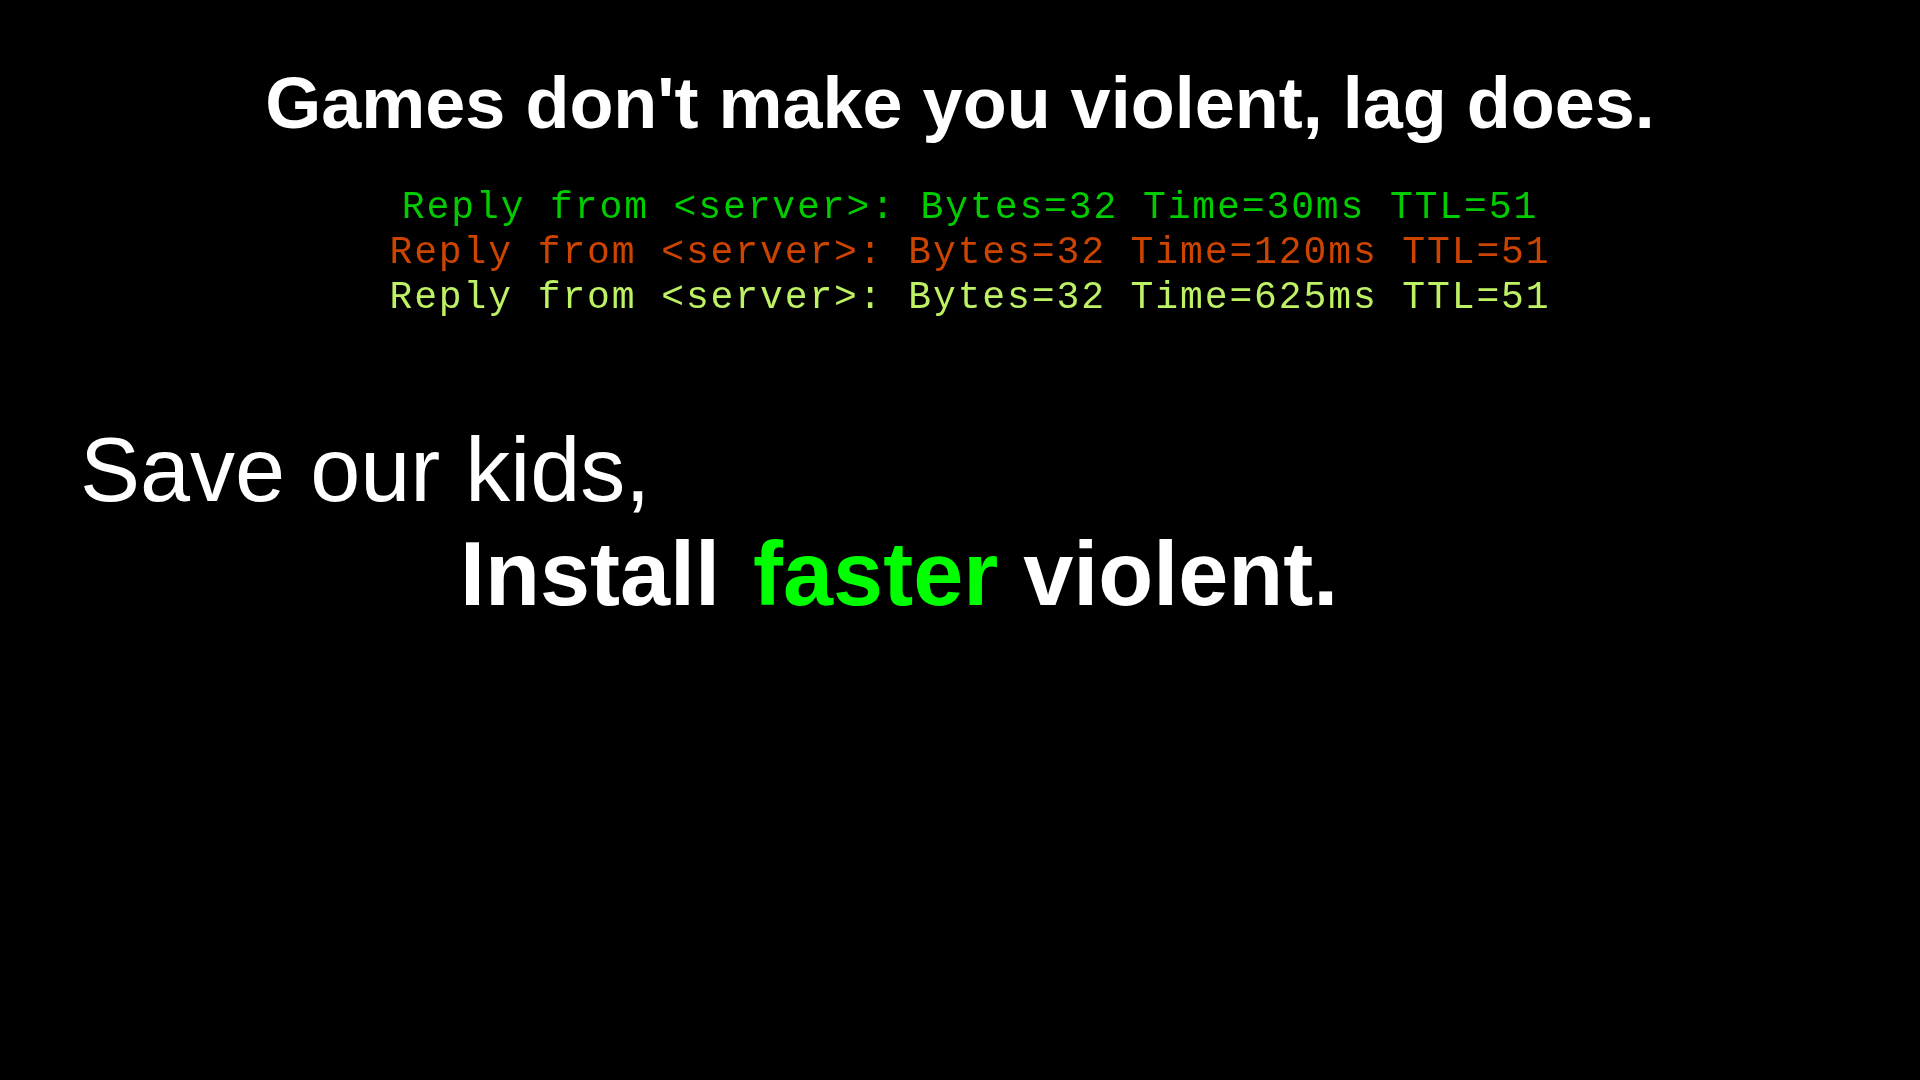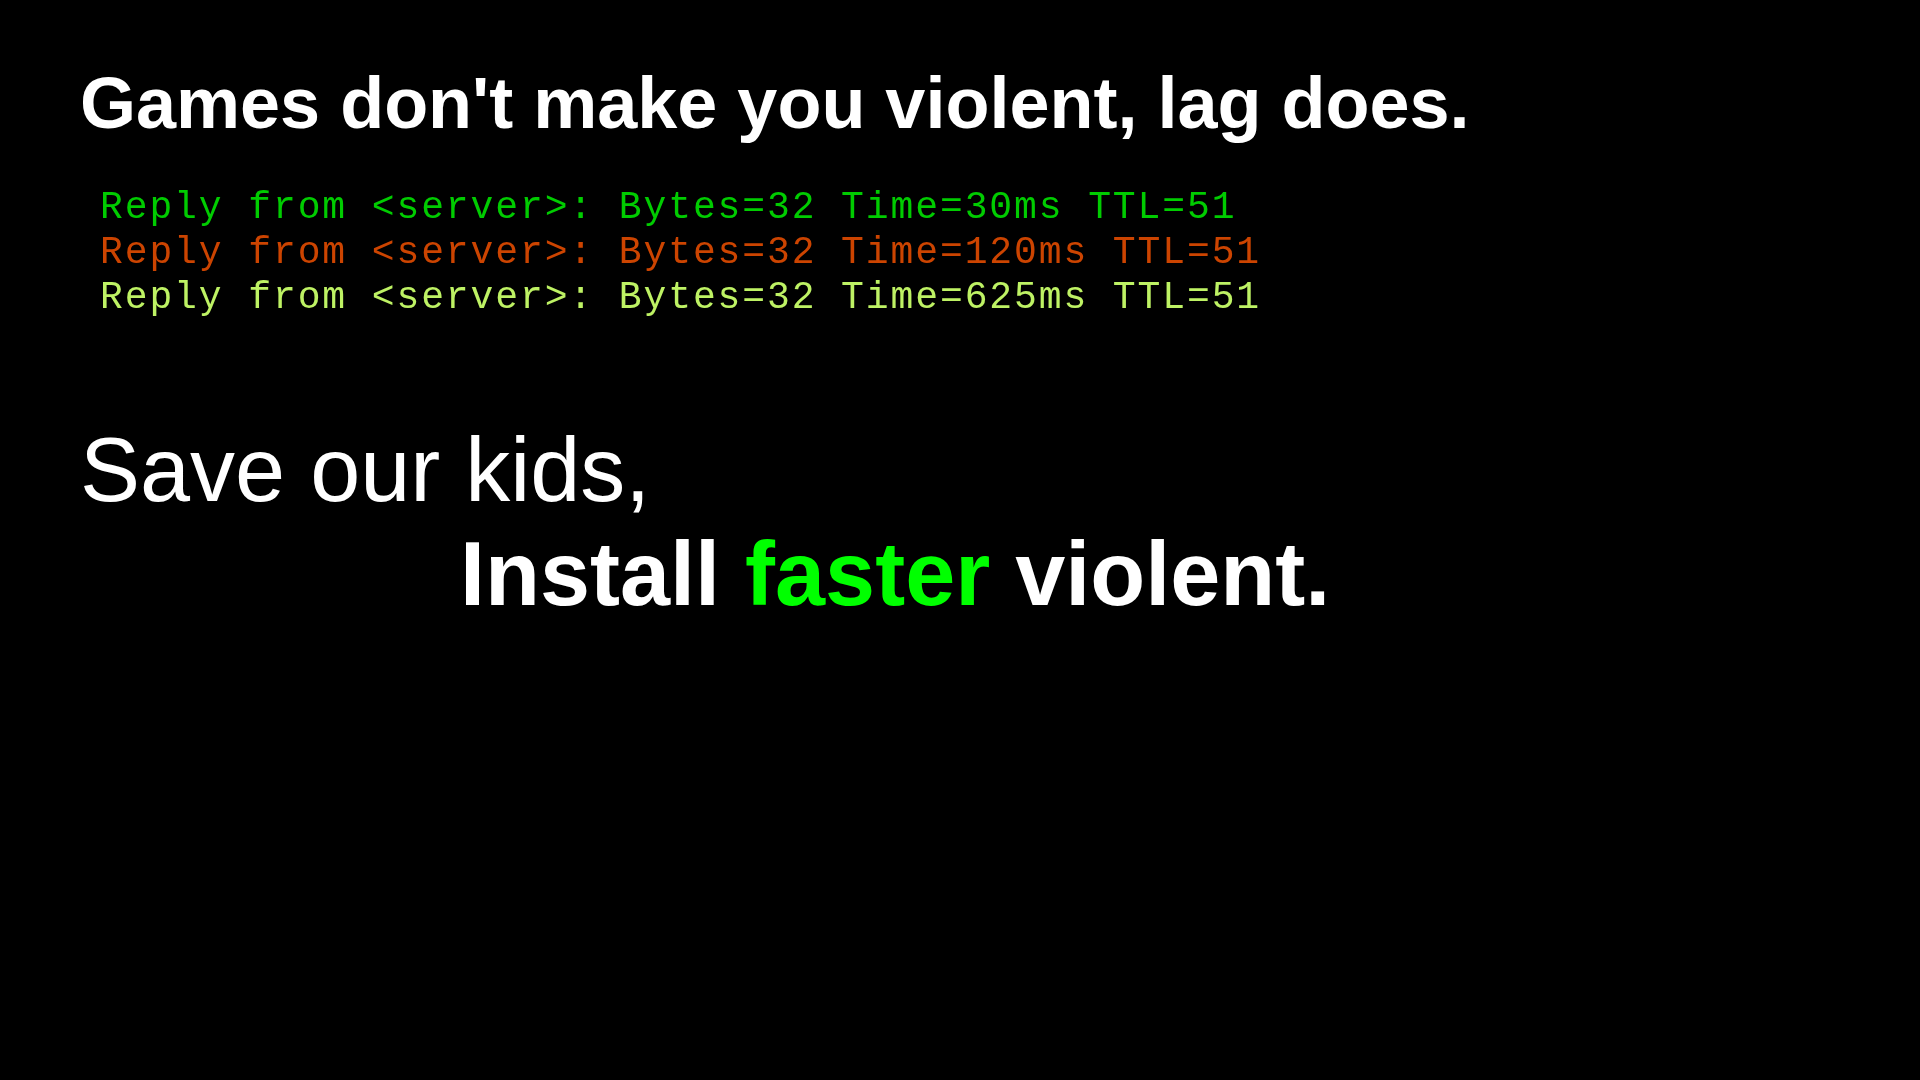--- a/index.html
+++ b/index.html
@@ -15,20 +15,21 @@
       overflow: hidden;
     }
 
     .container {
       width: 1920px;
       height: 936px;
       padding: 60px 80px;
       display: flex;
       flex-direction: column;
       justify-content: flex-start;
+      text-align: center;
     }
 
     .tagline {
       font-family: 'Arial', sans-serif;
       font-size: 72px;
       font-weight: bold;
       color: #ffffff;
       margin-bottom: 40px;
       line-height: 1.2;
     }
@@ -79,20 +80,21 @@
       font-family: 'Arial', sans-serif;
       font-size: 90px;
       font-weight: bold;
       color: #ffffff;
       line-height: 1.15;
       margin-left: 380px;
     }
 
     .highlight-faster {
       color: #00ff00;
+      margin-left: 8px;
     }
   </style>
 </head>
 <body>
 
 <div class="container">
 
   <div class="tagline">Games don't make you violent, lag does.</div>
 
   <div class="ping-lines">

